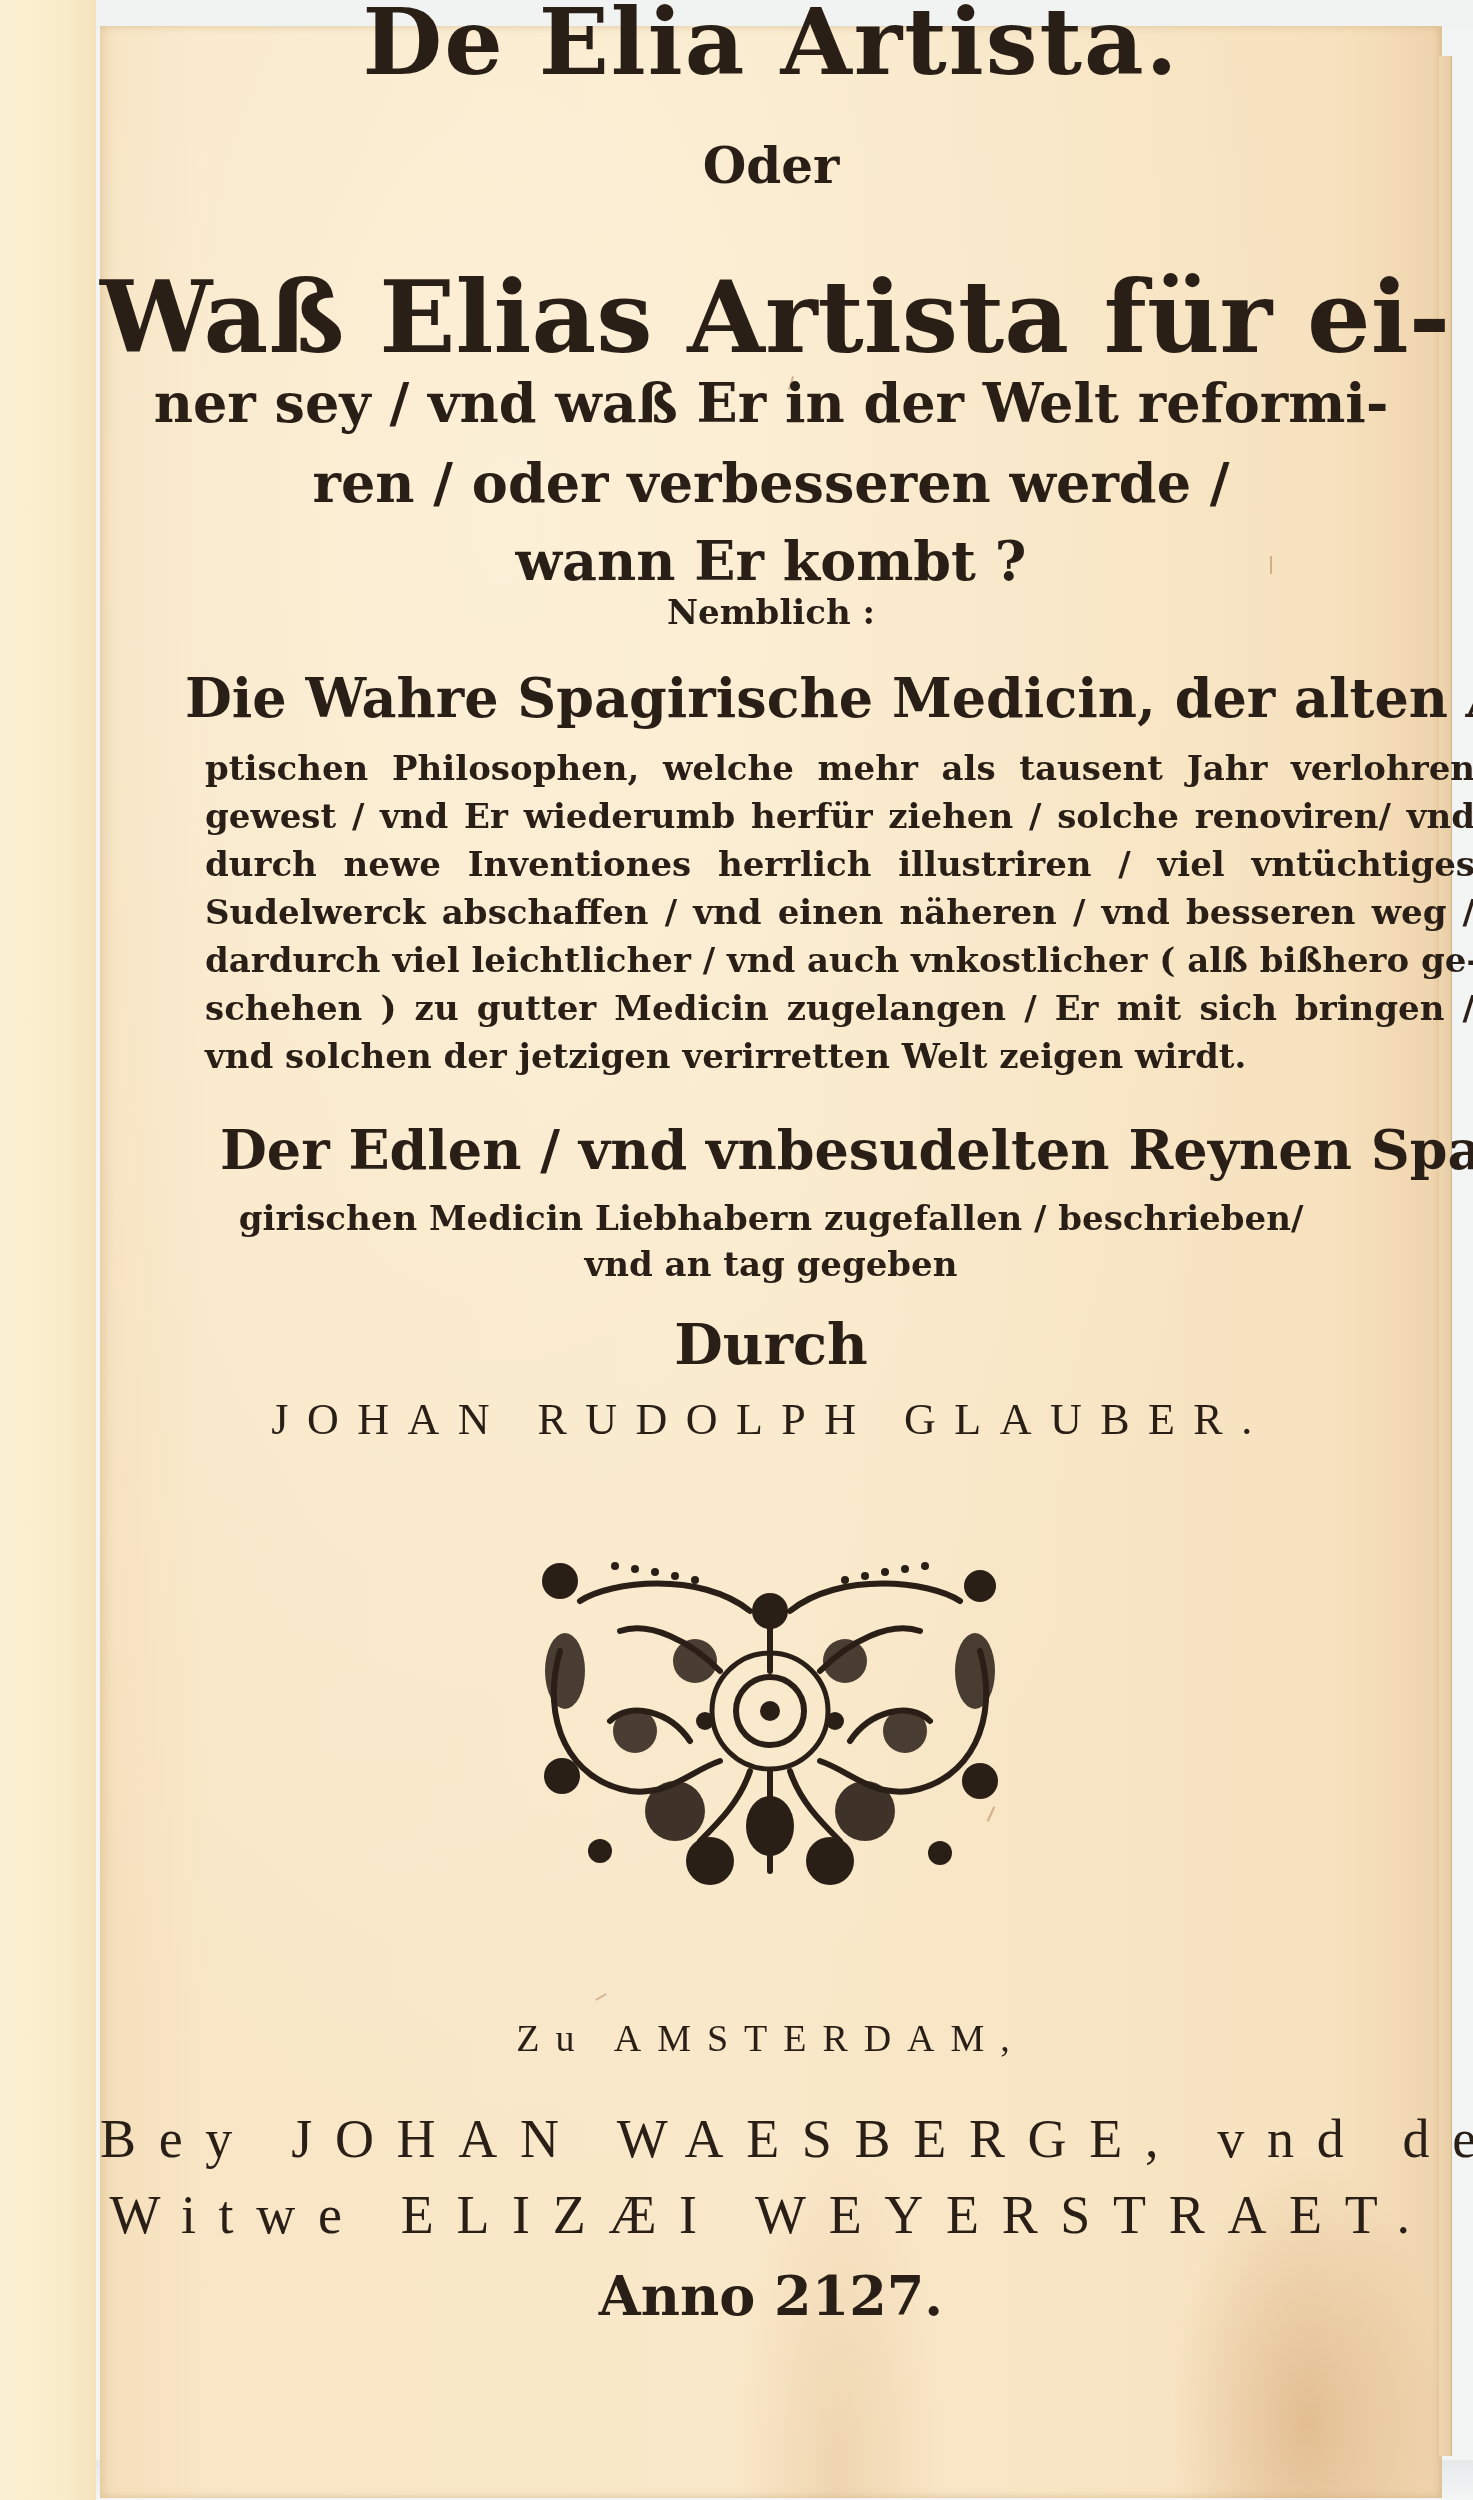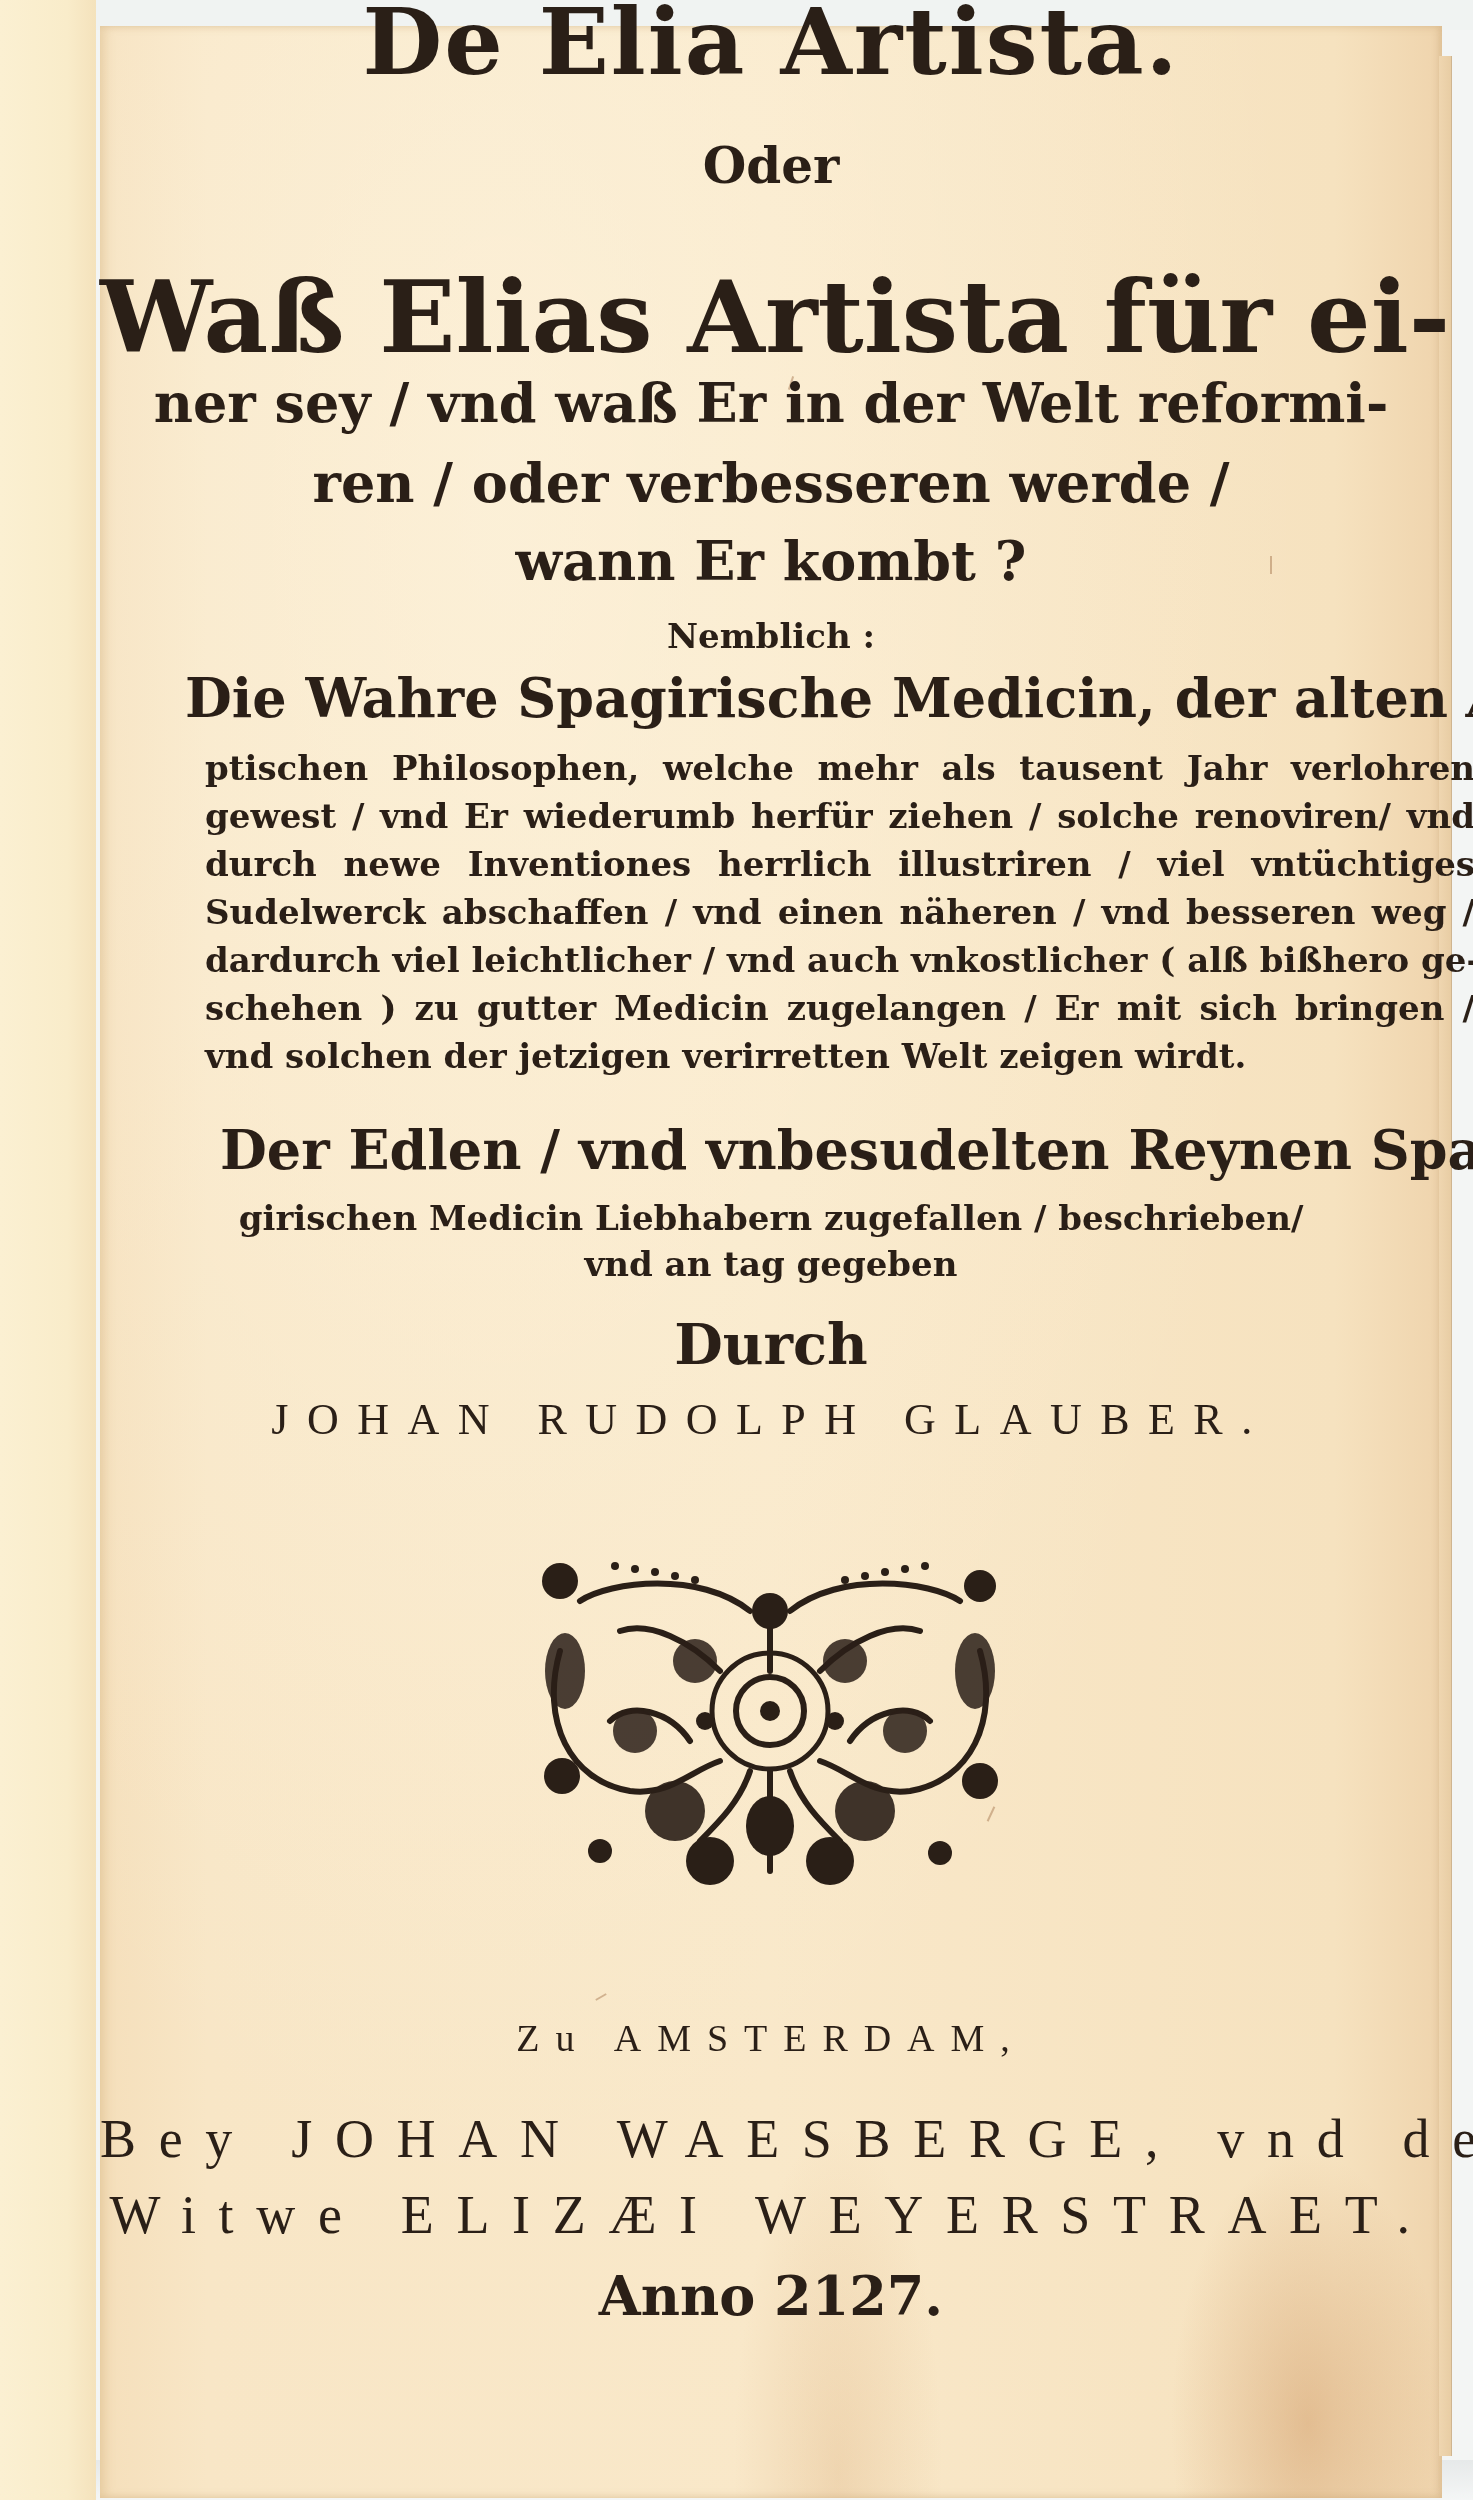--- a/index.html
+++ b/index.html
@@ -66,21 +66,21 @@
   }
   .bl { font-family: "DejaVu Serif", serif; font-weight: bold; }
   .sc { font-family: Liberation Serif, serif; letter-spacing: 0.42em; }
 
   .title-top { top: -38px; font-size: 92px; letter-spacing: 2px; }
   .oder { top: 110px; font-size: 50px; }
   .main-title { top: 196px; font-size: 100px; margin-top: 36px; }
   .sub1 { top: 345px; font-size: 54px; }
   .sub2 { top: 425px; font-size: 54px; }
   .sub3 { top: 503px; font-size: 54px; }
-  .nemblich { top: 590px; font-size: 34px; }
+  .nemblich { top: 566px; font-size: 34px; }
 
   .para {
     position: absolute;
     left: 105px;
     width: 1270px;
     text-align: justify;
     text-align-last: justify;
     white-space: nowrap;
   }
   .p1 { top: 640px; font-size: 54px; left: 85px; width: 1310px; }

